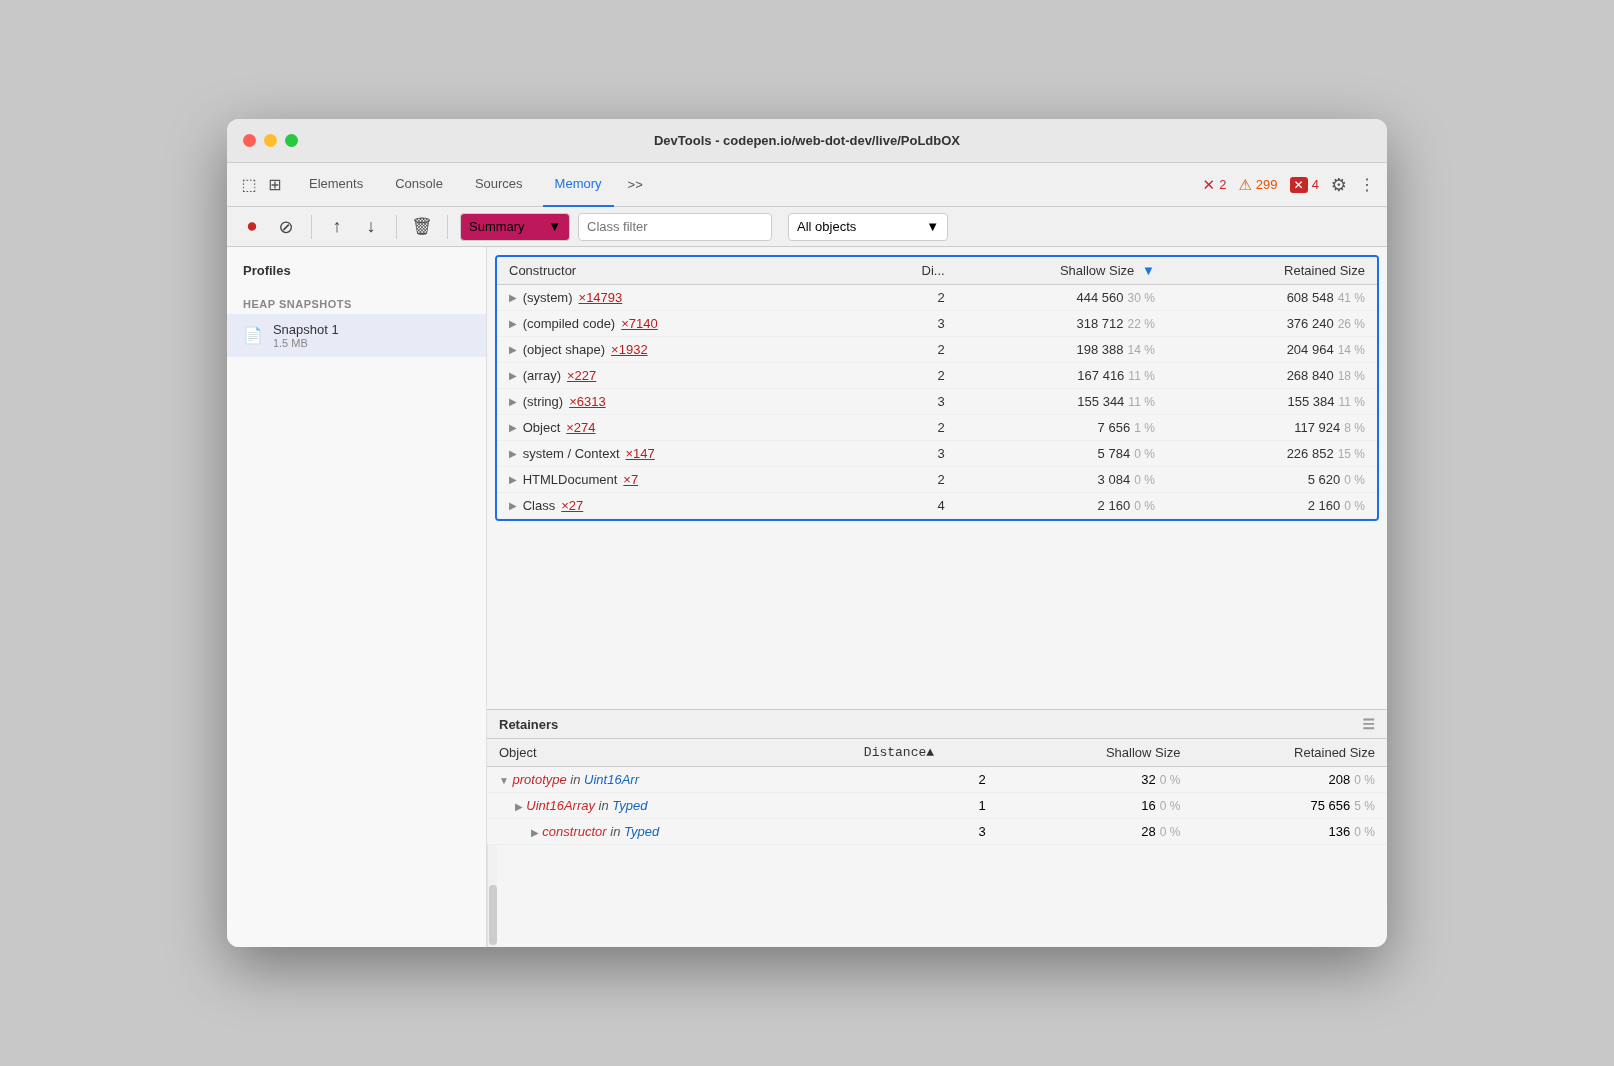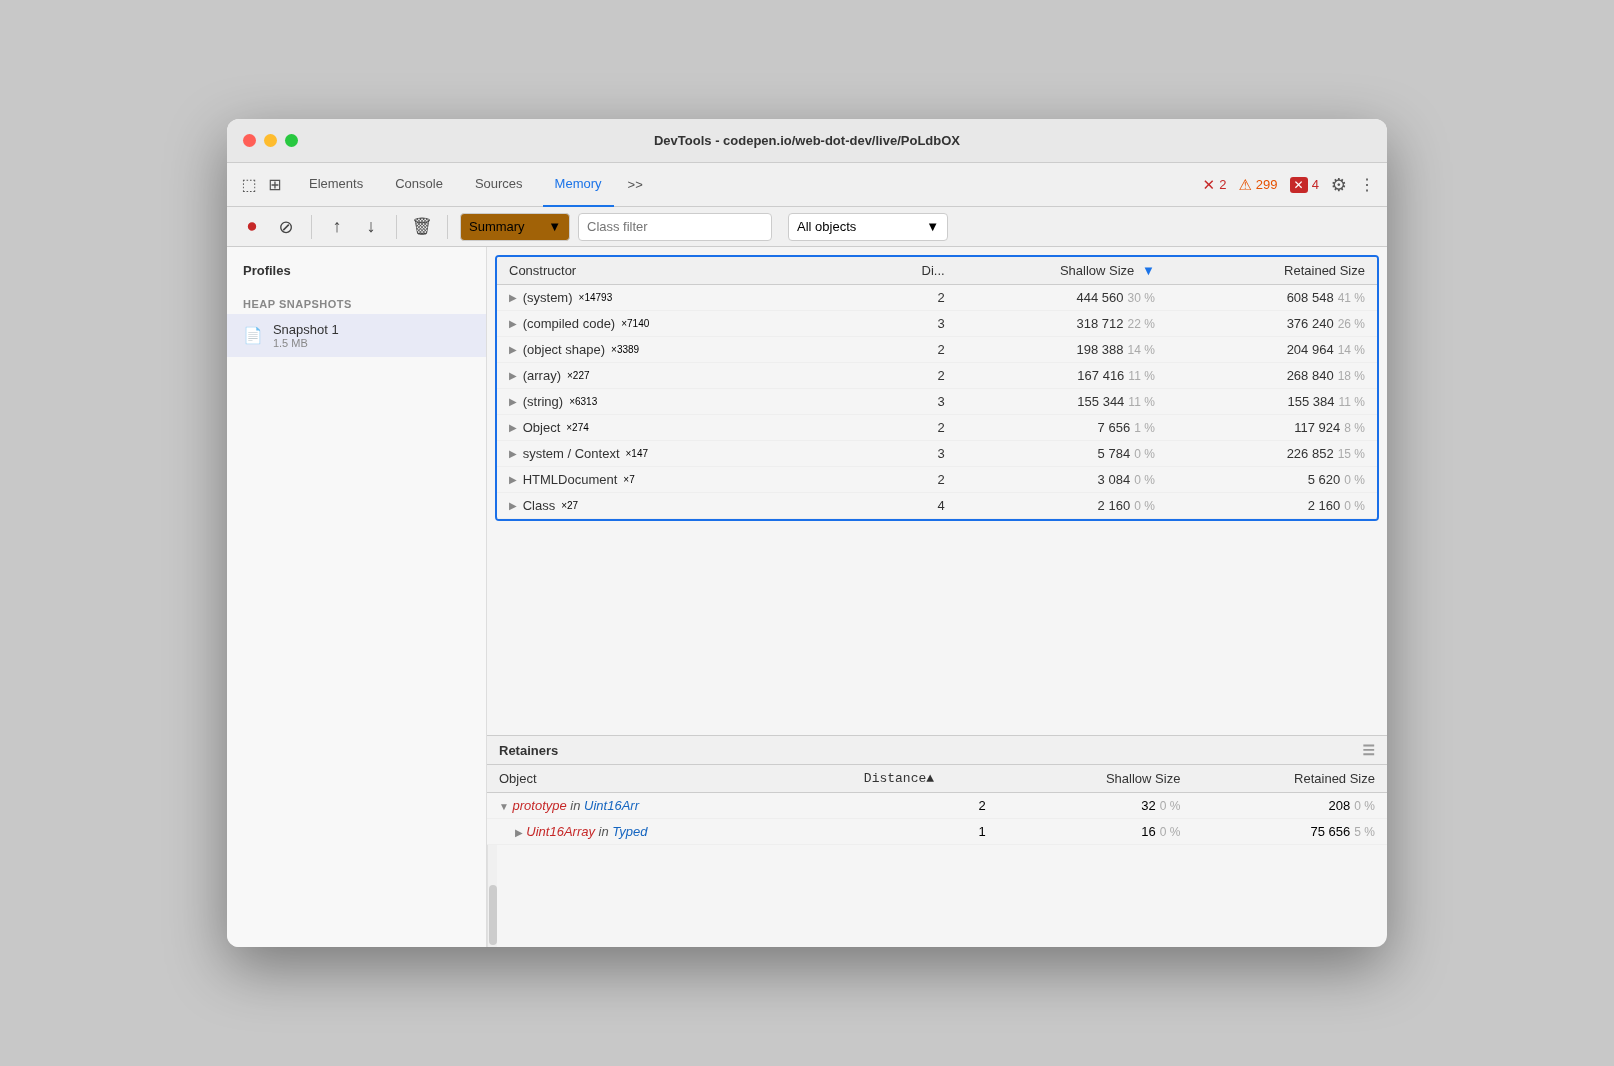--- a/index.html
+++ b/index.html
@@ -142,21 +142,21 @@
     }
     .action-sep {
       width: 1px;
       height: 24px;
       background: #ccc;
       margin: 0 4px;
     }
     .summary-dropdown {
       display: flex;
       align-items: center;
-      background: #a16207;
+      background: #be185d;
       border: 1px solid #ccc;
       border-radius: 4px;
       padding: 2px 8px;
       font-size: 13px;
       cursor: pointer;
       gap: 4px;
       height: 28px;
       min-width: 110px;
     }
     .class-filter-input {
@@ -270,22 +270,23 @@
       display: flex;
       align-items: center;
       gap: 6px;
     }
     .triangle {
       font-size: 10px;
       color: #888;
       cursor: pointer;
     }
     .count-badge {
-      color: #000000;
-      font-size: 10px;
+      color: #b91c1c;
+      font-size: 13px;
+      text-decoration: underline;
     }
     .pct {
       color: #aaa;
       font-size: 12px;
       margin-left: 4px;
     }
     .sort-indicator {
       margin-left: 4px;
       color: #1a73e8;
     }
@@ -471,21 +472,21 @@
     </td>
     <td class="right">3</td>
     <td class="right">318 712<span class="pct">22 %</span></td>
     <td class="right">376 240<span class="pct">26 %</span></td>
   </tr>
                   <tr>
     <td>
       <div class="constructor-col">
         <span class="triangle">▶</span>
         <span>(object shape)</span>
-        <span class="count-badge">×3389</span>
+        <span class="count-badge">×1932</span>
       </div>
     </td>
     <td class="right">2</td>
     <td class="right">198 388<span class="pct">14 %</span></td>
     <td class="right">204 964<span class="pct">14 %</span></td>
   </tr>
                   <tr>
     <td>
       <div class="constructor-col">
         <span class="triangle">▶</span>
@@ -592,20 +593,31 @@
     <td style="padding-left: calc(12px + 16px)">
       <span class="triangle">▶</span>
       <span class="code-red"> Uint16Array</span>
       <span style="color:#555; font-style:italic;"> in </span>
       <span class="code-blue">Typed</span>
     </td>
     <td style="text-align:right;">1</td>
     <td class="right">16<span class="pct">0 %</span></td>
     <td class="right">75 656<span class="pct">5 %</span></td>
   </tr>
+                <tr>
+    <td style="padding-left: calc(12px + 32px)">
+      <span class="triangle">▶</span>
+      <span class="code-red"> constructor</span>
+      <span style="color:#555; font-style:italic;"> in </span>
+      <span class="code-blue">Typed</span>
+    </td>
+    <td style="text-align:right;">3</td>
+    <td class="right">28<span class="pct">0 %</span></td>
+    <td class="right">136<span class="pct">0 %</span></td>
+  </tr>
               </tbody>
           </table>
         </div>
       </div>
 
       <div class="vertical-scrollbar">
         <div class="vertical-thumb"></div>
       </div>
     </div>
   </div>

